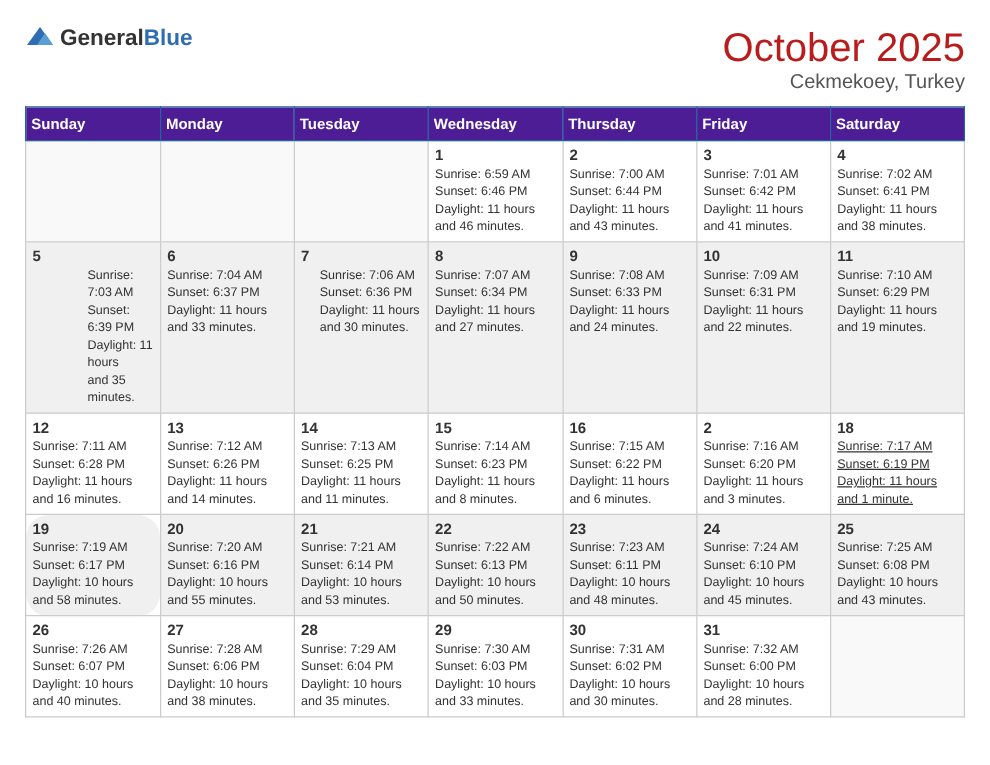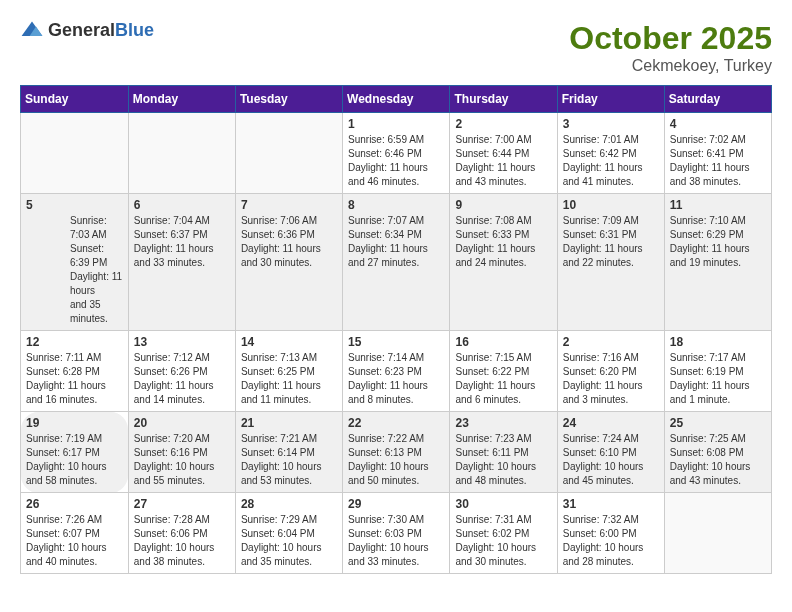--- a/index.html
+++ b/index.html
@@ -23,22 +23,22 @@
     }
     .logo-icon {
       width: 24px;
       height: 20px;
     }
     .title-block {
       text-align: right;
     }
     .month-title {
       font-size: 32px;
-      font-weight: bold;
-      color: #4d7c0f;
+      font-weight: normal;
+      color: #b91c1c;
       margin-left: 10px;
     }
     .location-title {
       font-size: 16px;
       color: #555;
     }
     .calendar {
       width: 100%;
       border-collapse: collapse;
       border: 1px solid #ccc;
@@ -158,21 +158,21 @@
         </td>
         <td style="background: rgb(240, 240, 240);">
           <span class="day-number">6</span>
           <div class="day-info" style="white-space: pre-line;">Sunrise: 7:04 AM
 Sunset: 6:37 PM
 Daylight: 11 hours
 and 33 minutes.</div>
         </td>
         <td style="background: rgb(240, 240, 240);">
           <span class="day-number">7</span>
-          <div class="day-info" style="white-space: pre-line;">Sunrise: 7:06 AM
+          <div class="day-info" style="white-space: pre-line; margin-left: 15px;">Sunrise: 7:06 AM
 Sunset: 6:36 PM
 Daylight: 11 hours
 and 30 minutes.</div>
         </td>
         <td style="background: rgb(240, 240, 240);">
           <span class="day-number">8</span>
           <div class="day-info" style="white-space: pre-line;">Sunrise: 7:07 AM
 Sunset: 6:34 PM
 Daylight: 11 hours
 and 27 minutes.</div>
@@ -237,21 +237,21 @@
         </td>
         <td>
           <span class="day-number">2</span>
           <div class="day-info" style="white-space: pre-line;">Sunrise: 7:16 AM
 Sunset: 6:20 PM
 Daylight: 11 hours
 and 3 minutes.</div>
         </td>
         <td>
           <span class="day-number">18</span>
-          <div class="day-info" style="white-space: pre-line;">Sunrise: 7:17 AM
+          <div class="day-info" style="white-space: pre-line; text-decoration: underline;">Sunrise: 7:17 AM
 Sunset: 6:19 PM
 Daylight: 11 hours
 and 1 minute.</div>
         </td>
       </tr>
       <tr style="background: rgb(245, 245, 245);">
         <td style="background: rgb(240, 240, 240); border-radius: 18px;">
           <span class="day-number">19</span>
           <div class="day-info" style="white-space: pre-line;">Sunrise: 7:19 AM
 Sunset: 6:17 PM

